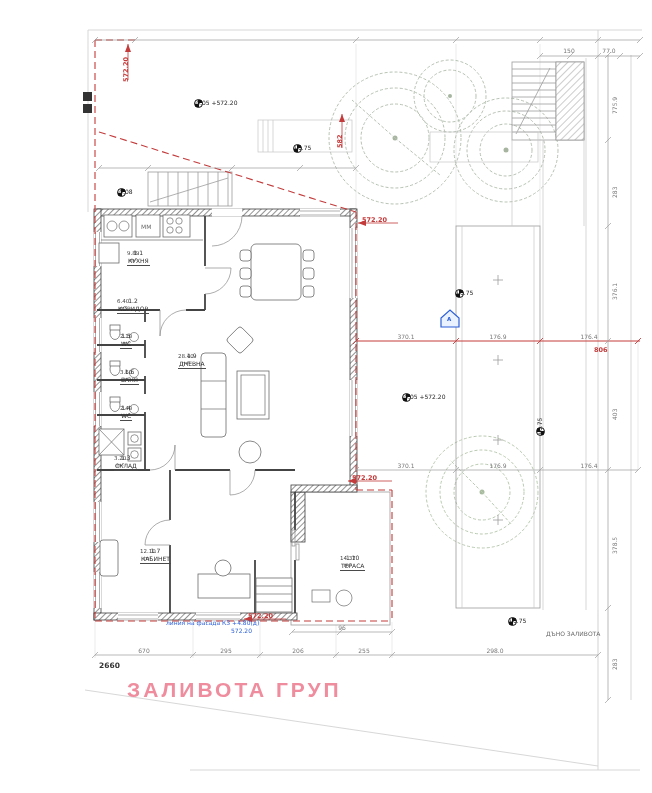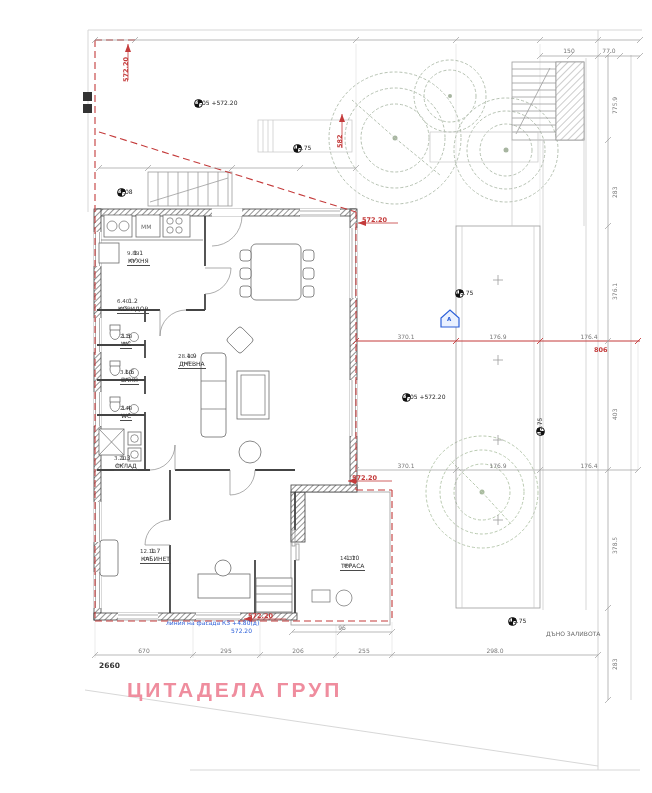--- a/index.html
+++ b/index.html
@@ -478,15 +478,15 @@
       <div class="elev rot" style="left: 536px; top: 434px;">
         <span class="mk"></span>
         <span>+0.75</span>
       </div>
       <div class="elev" style="left: 508px; top: 615px;">
         <span class="mk"></span>
         <span>+0.75</span>
       </div>
     </div>
 
-<div class="brand">ЦИТАДЕЛА ГРУП</div>
+<div class="brand">ЗАЛИВОТА ГРУП</div>
 
 </div>
 
 </body></html>

